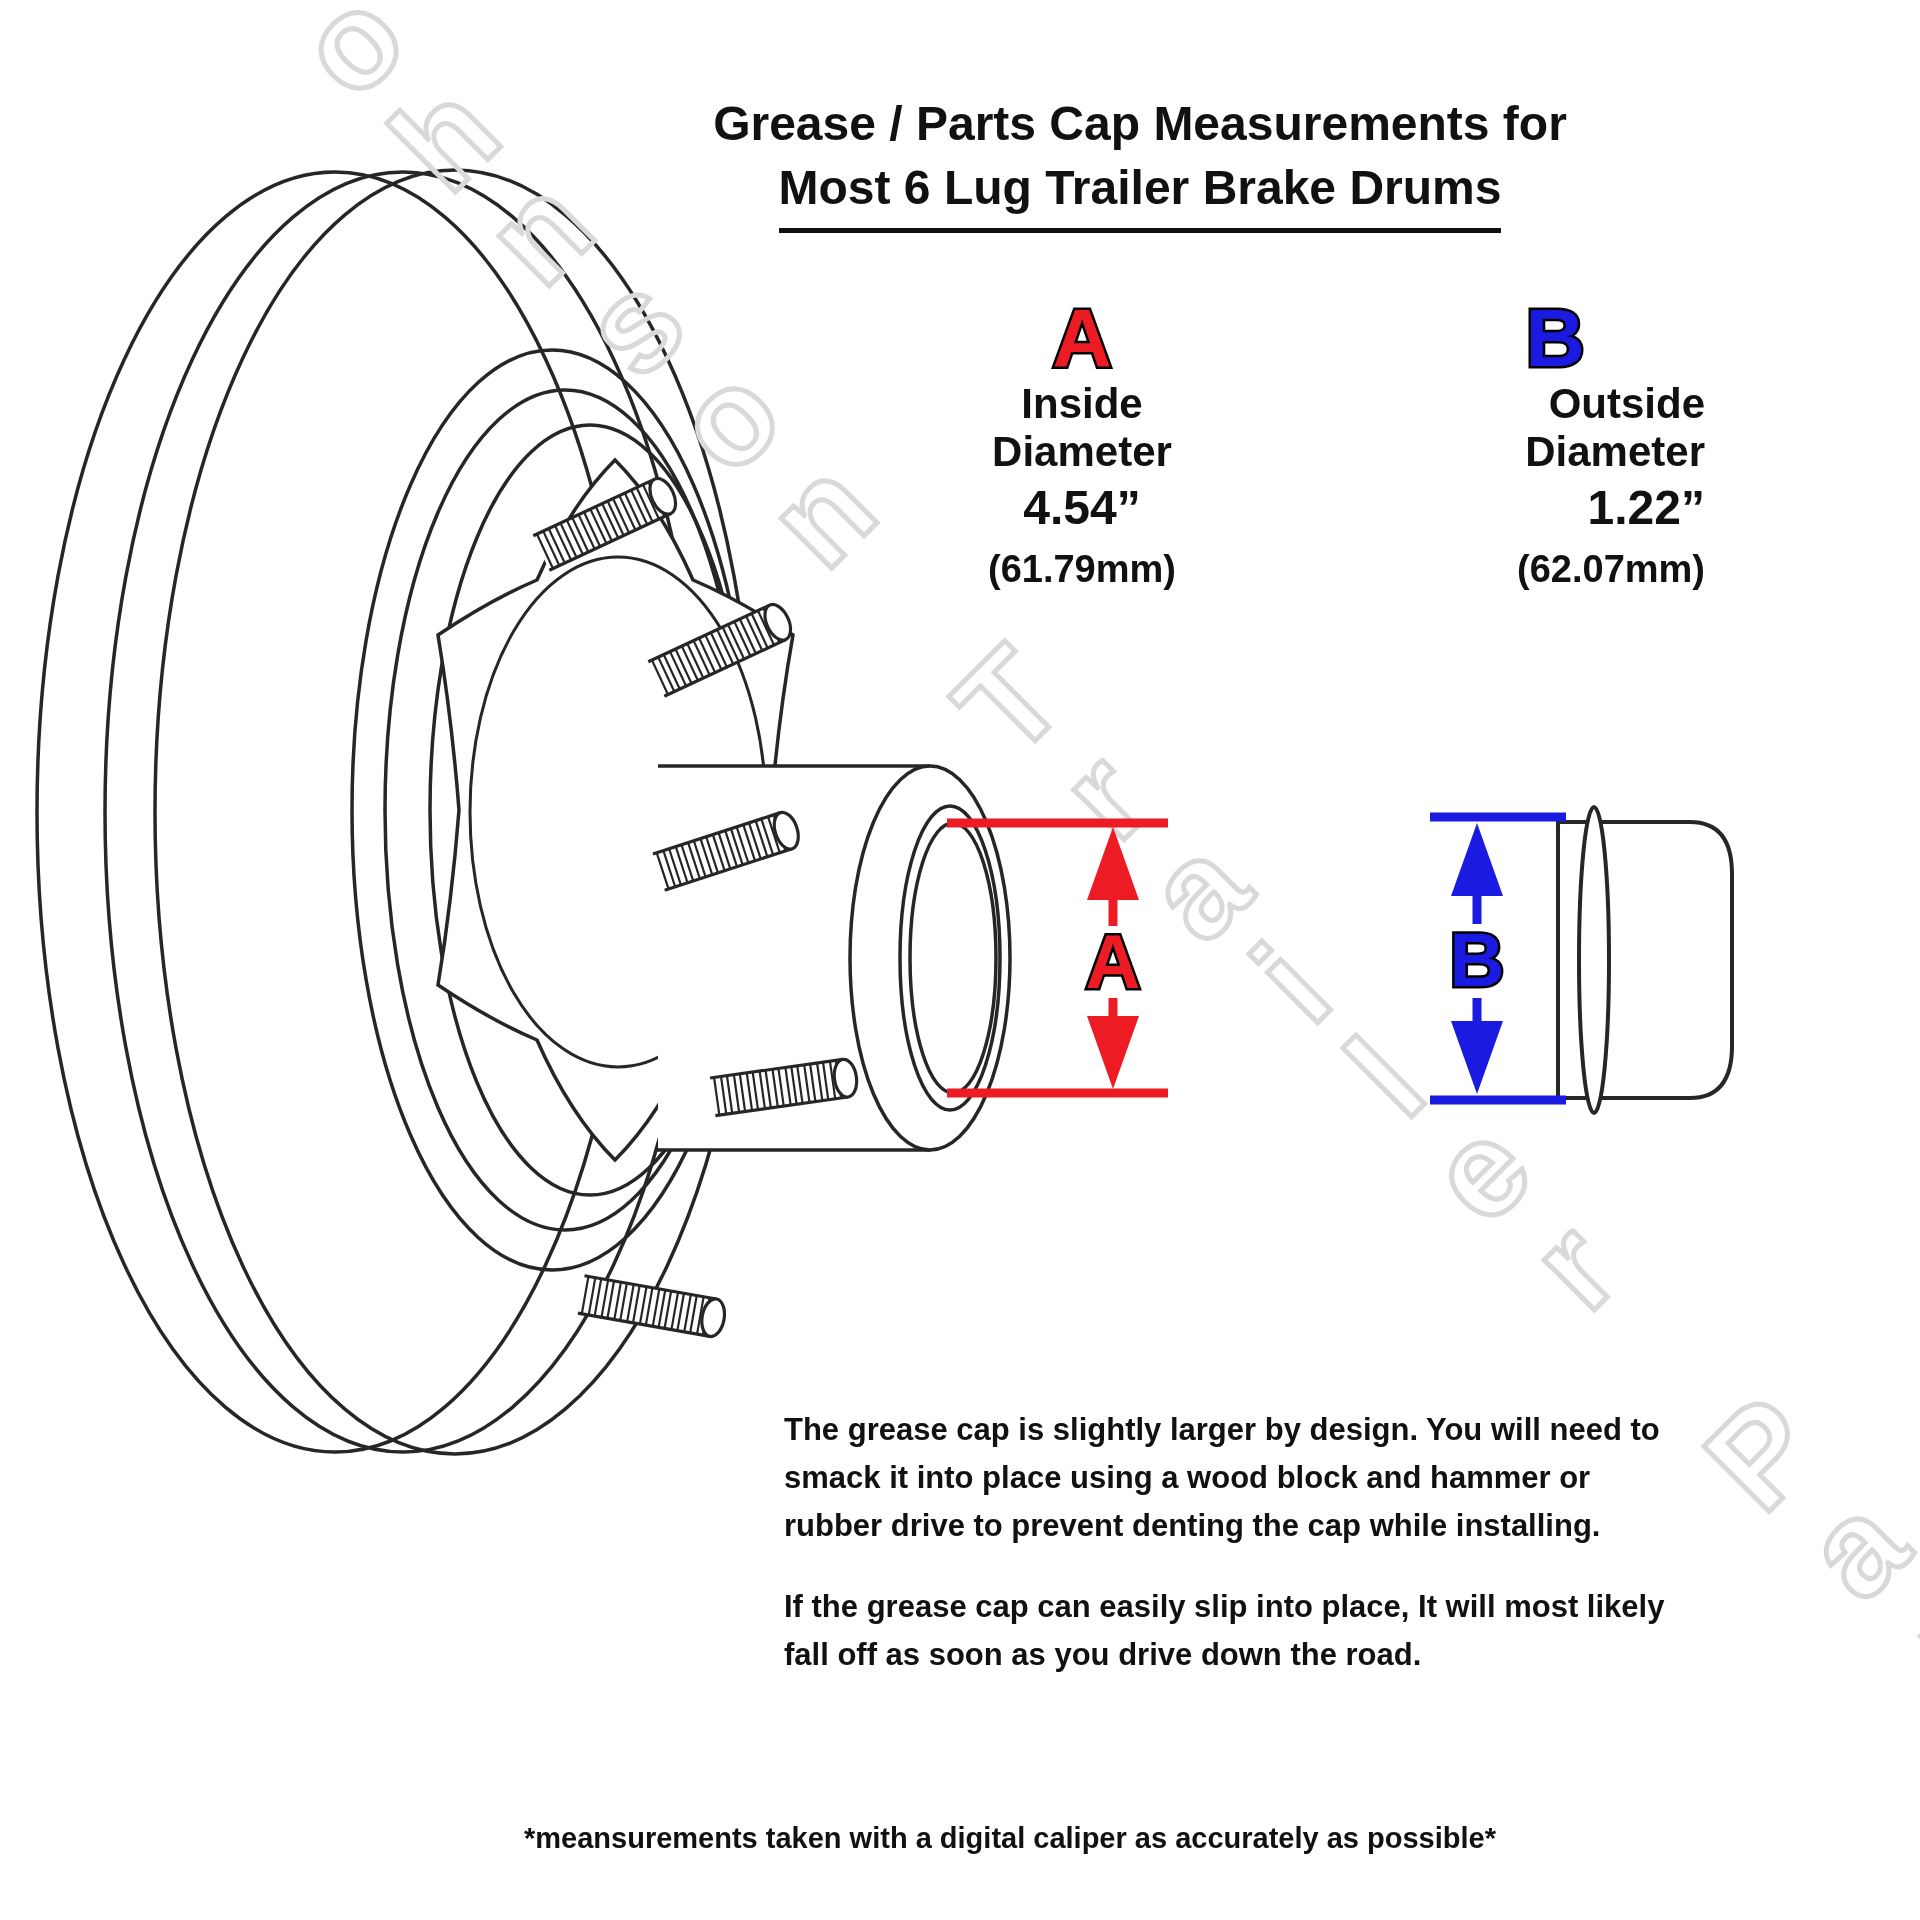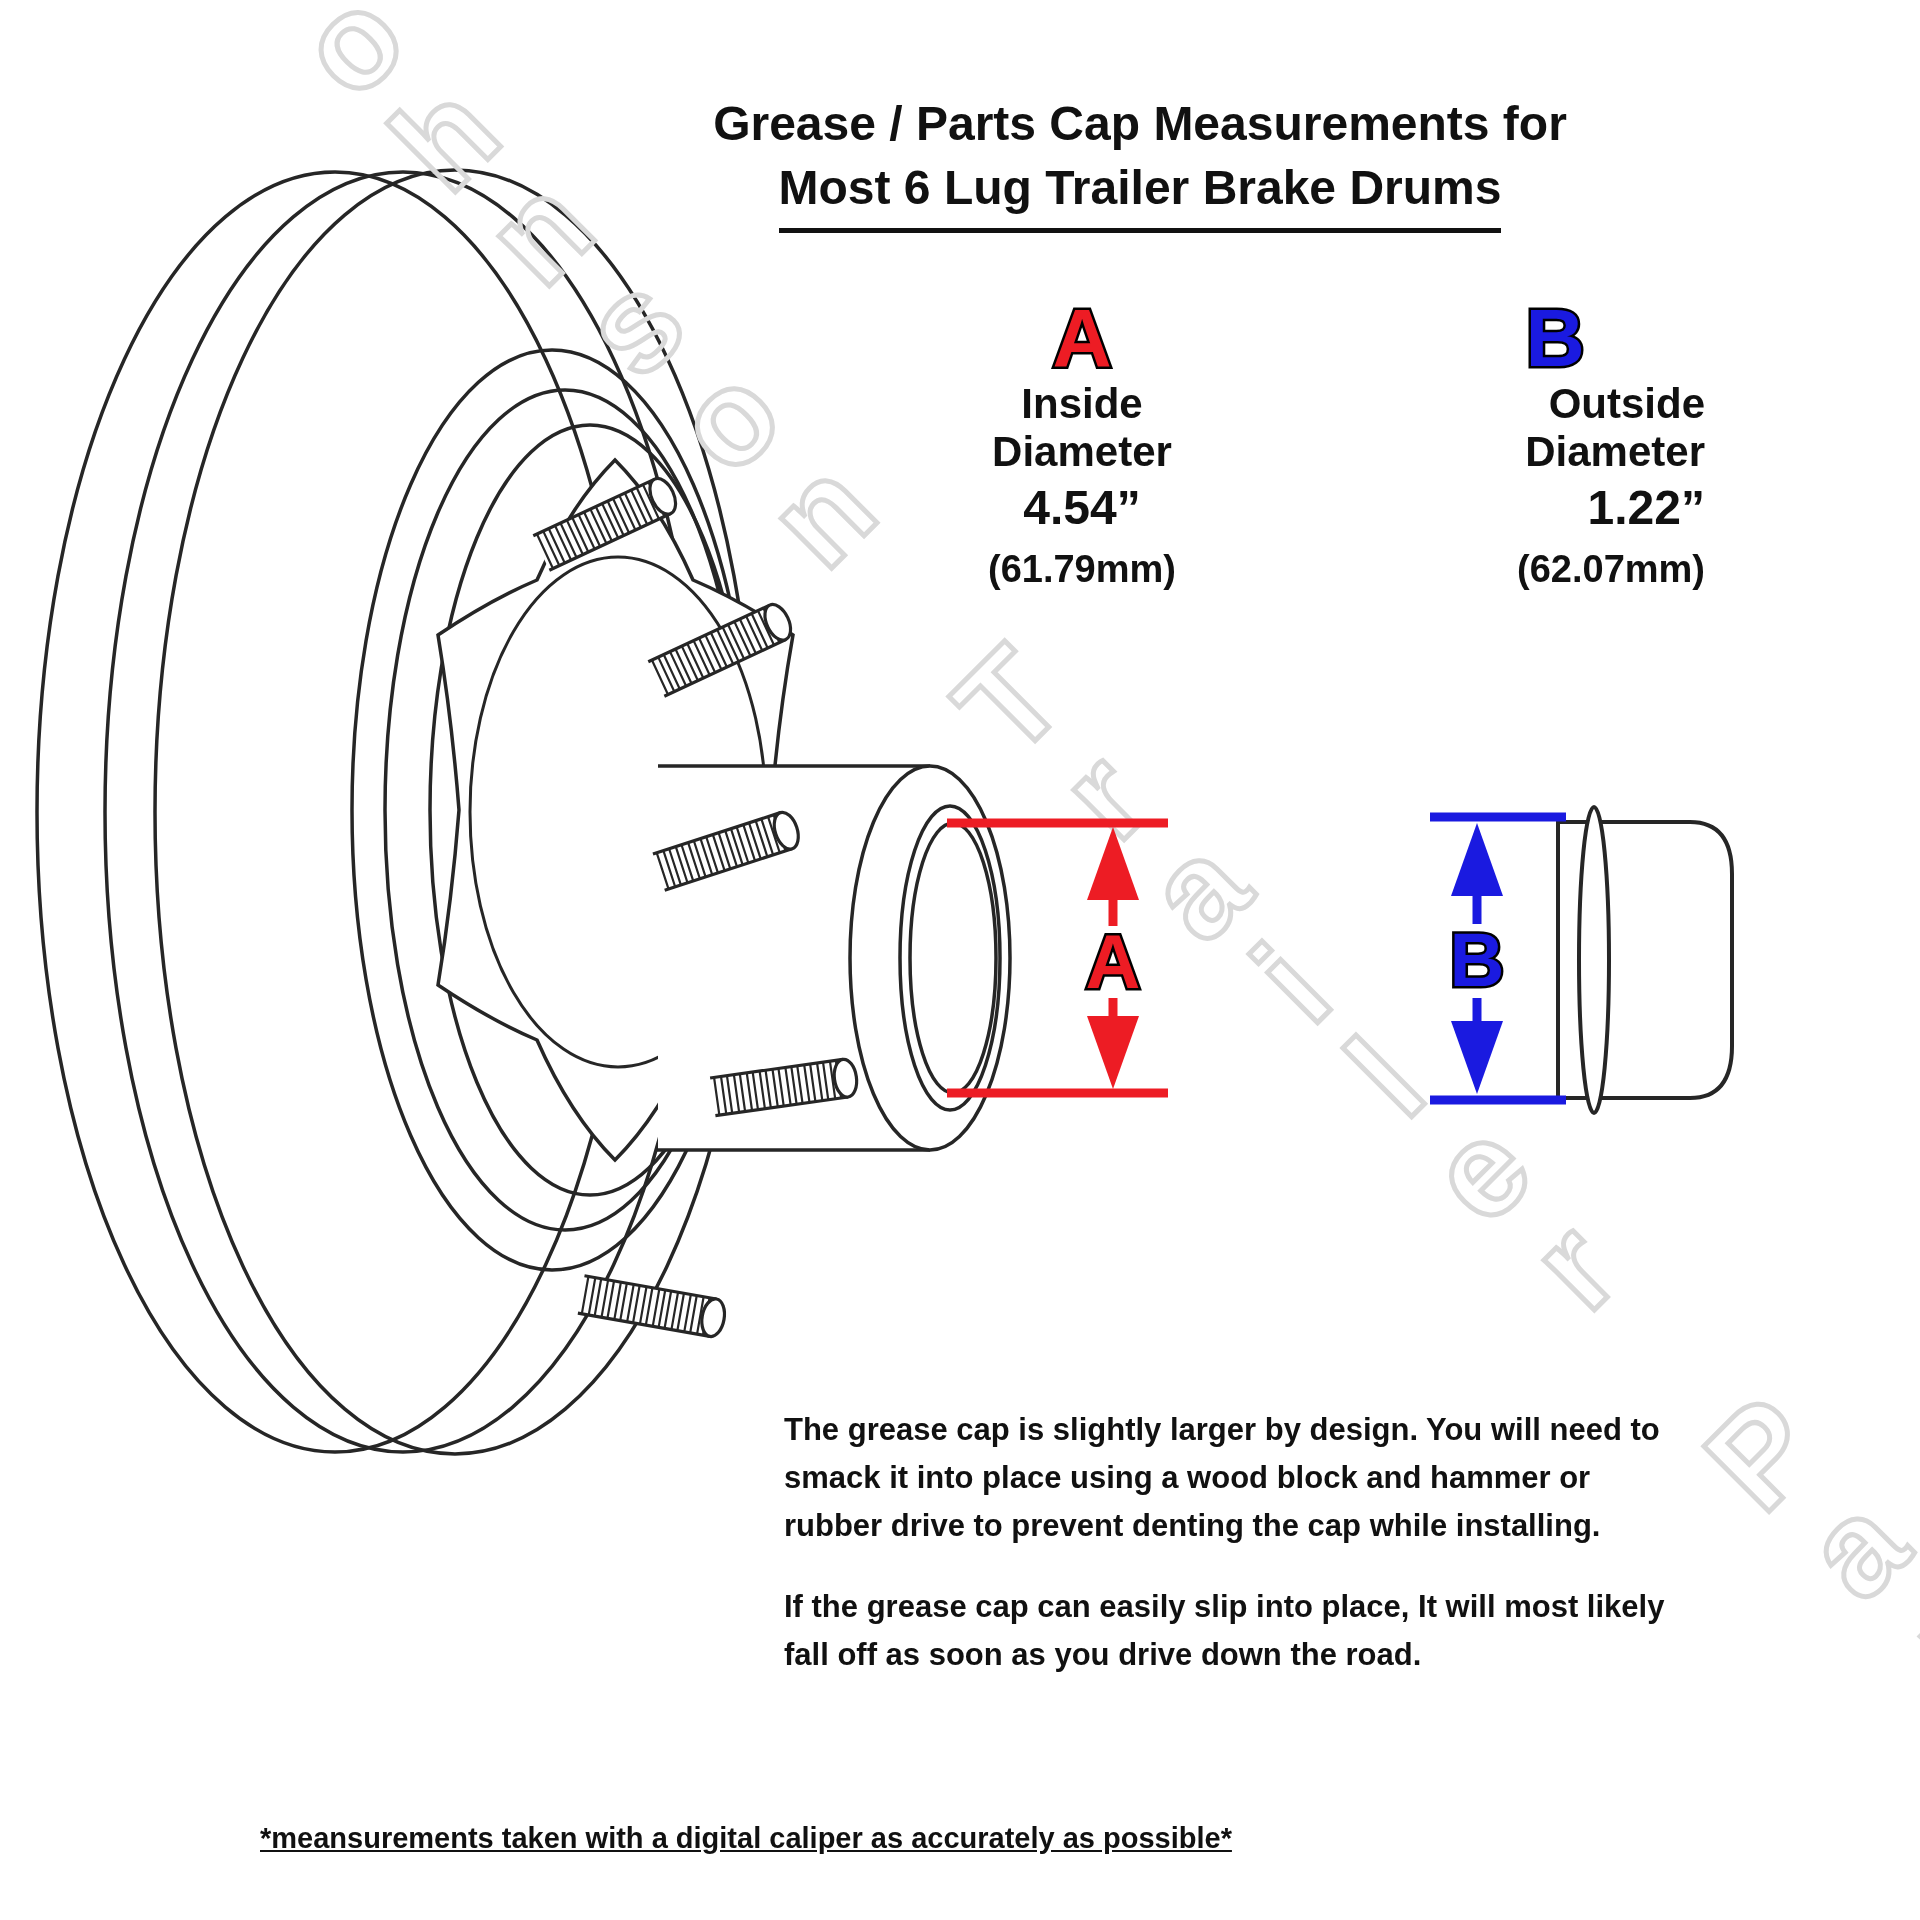--- a/index.html
+++ b/index.html
@@ -23,22 +23,22 @@
   
   .colA{left:932px;width:300px;text-align:center;}
   .colB{left:1405px;width:300px;text-align:right;}
   .dim-label{top:380px;font-size:42px;font-weight:bold;}
   .dim-in{top:480px;font-size:48px;font-weight:bold;}
   .dim-mm{top:548px;font-size:38px;font-weight:bold;}
   
   #notes{left:784px;top:1406px;font-size:31px;font-weight:bold;line-height:48px;}
   #notes .p2{margin-top:33px;}
   
-  #footnote{left:260px;top:1822px;width:1500px;text-align:left;
-            font-size:29px;font-weight:bold;text-decoration:underline;}
+  #footnote{left:260px;top:1822px;width:1500px;text-align:center;
+            font-size:29px;font-weight:bold;}
 </style>
 </head>
 <body>
 
 <svg id="art" width="1920" height="1920" viewBox="0 0 1920 1920">
   <defs>
     <g id="stud">
       <rect x="-78" y="-19" width="134" height="38" fill="#ffffff" stroke="none"></rect>
       <path d="M-74 -19V19M-67 -19V19M-61 -19V19M-54 -19V19M-48 -19V19M-41 -19V19M-35 -19V19M-28 -19V19M-22 -19V19M-15 -19V19M-9 -19V19M-2 -19V19M4 -19V19M10 -19V19M17 -19V19M23 -19V19M30 -19V19M36 -19V19M43 -19V19M49 -19V19" stroke="#262626" stroke-width="2.2" fill="none"></path>
       <path d="M-78 -19H56M-78 19H56" stroke="#262626" stroke-width="3.2" fill="none"></path>

